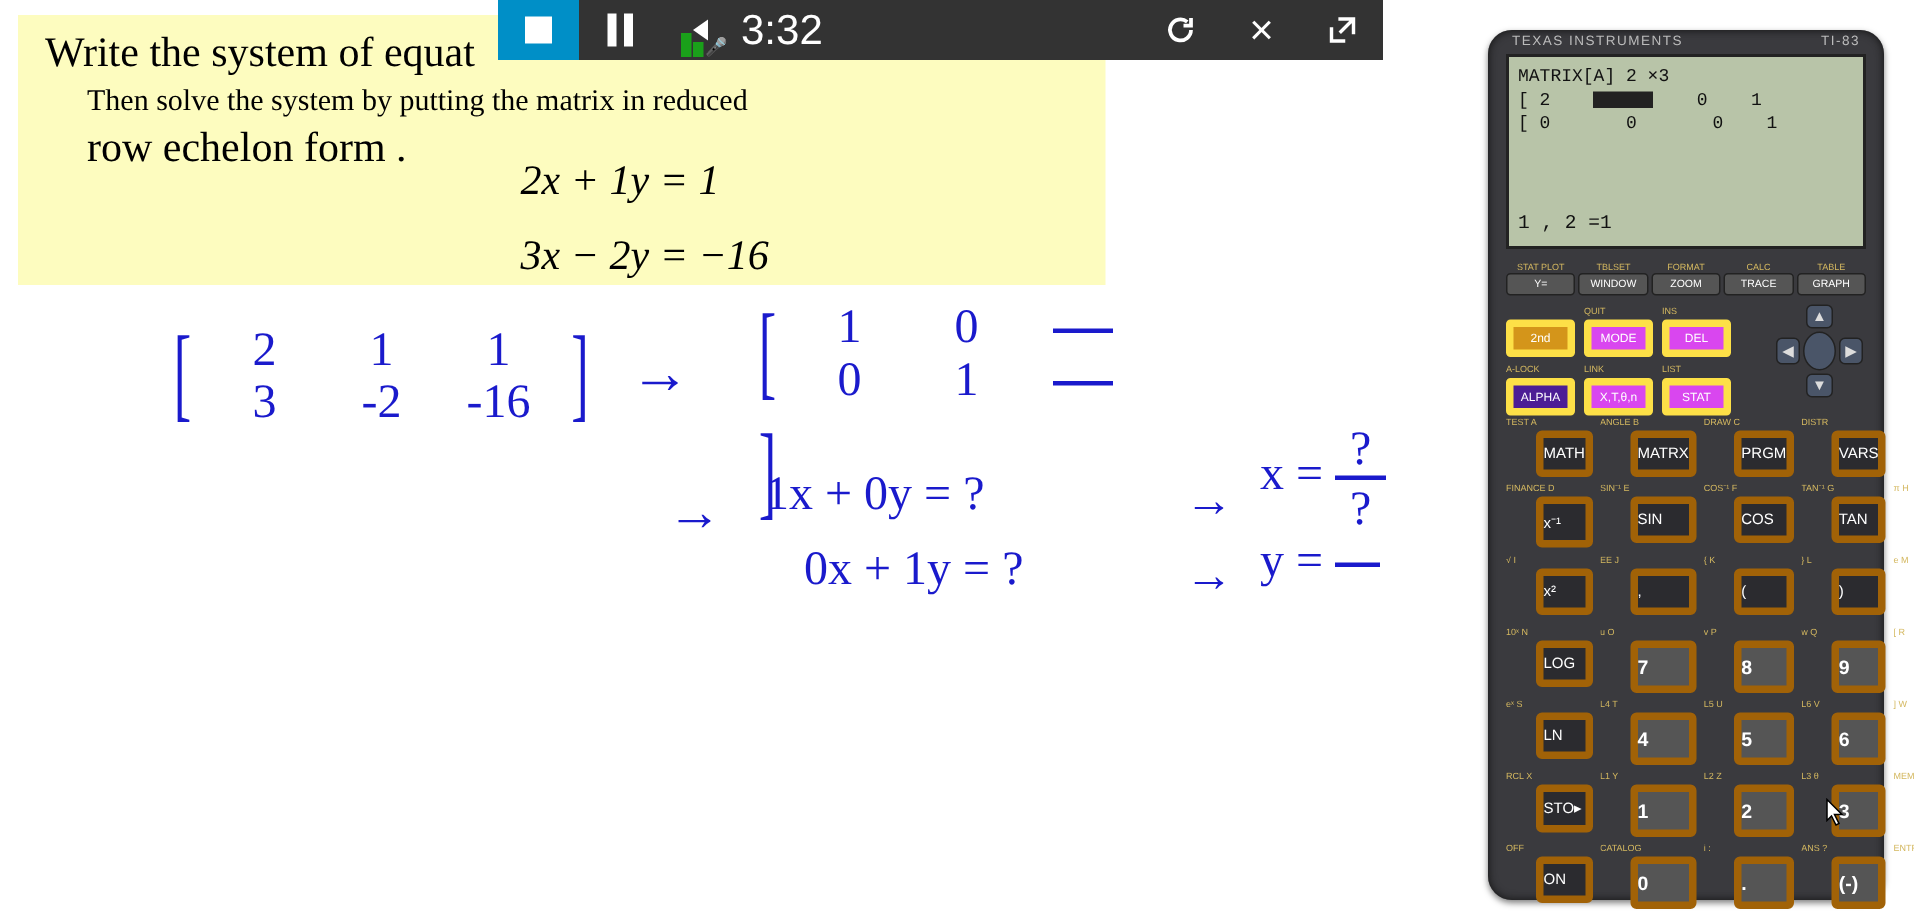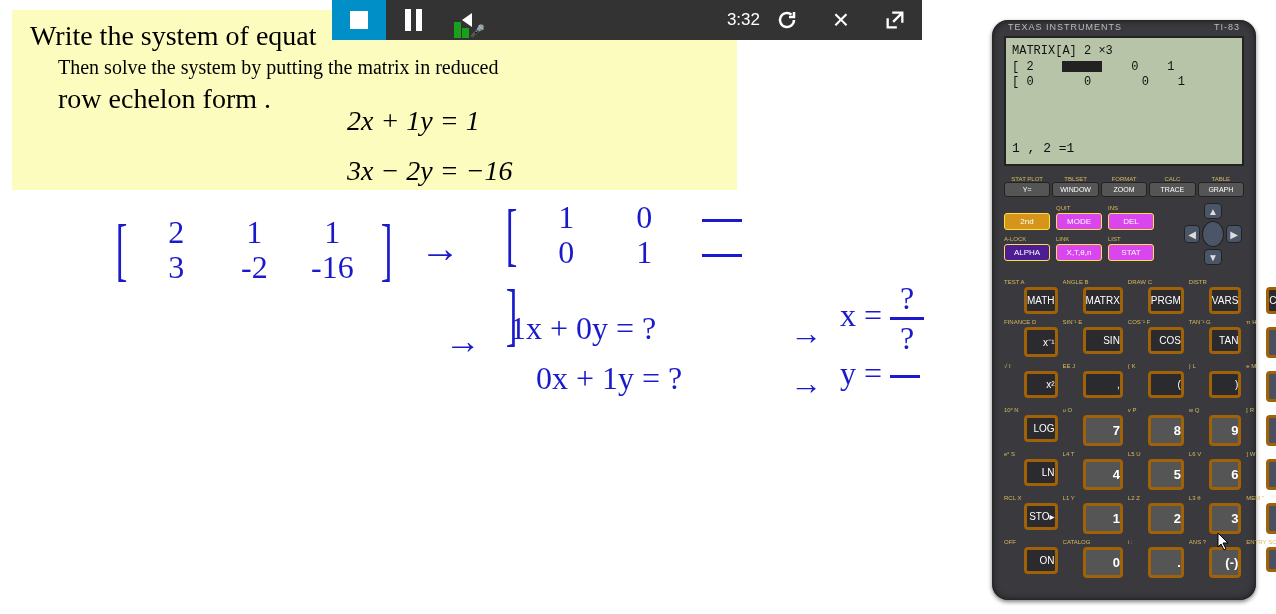--- a/index.html
+++ b/index.html
@@ -62,21 +62,21 @@
   .pb-btn { width:54px; height:40px; display:flex; align-items:center; justify-content:center; font-size:22px; }
   .pb-stop { background:#008fc7; }
   .pb-stop .sq { width:18px;height:18px;background:#fff; }
   .pb-pause .bars { display:flex; gap:5px; }
   .pb-pause .bars div { width:6px; height:22px; background:#fff; }
   .pb-vol { position:relative; }
   .pb-vol .vtri { width:0;height:0;border-top:7px solid transparent;border-bottom:7px solid transparent;border-right:10px solid #fff; }
   .pb-vol .vbar { position:absolute; bottom:2px; left:14px; width:7px; height:16px; background:#1aa01a; }
   .pb-vol .vbar2 { position:absolute; bottom:2px; left:22px; width:7px; height:10px; background:#1aa01a; }
   .pb-vol .vmic { position:absolute; bottom:2px; left:30px; font-size:12px; color:#888; }
-  .pb-time { flex:1; text-align:right; font-size:17px; }
+  .pb-time { flex:1; text-align:left; font-size:28px; }
   .pb-x { font-size:28px; }
   .pb-reload svg { width:24px; height:24px; }
   .pb-pop svg { width:22px;height:22px; }
 
   
   .calc {
     position: absolute;
     right: 20px; top: 20px;
     width: 264px; height: 580px;
     background: #3a3a3e;
@@ -114,28 +114,28 @@
     border:1px solid #222; border-radius:4px;
   }
   .dpad .arrow-u { left:22px; top:0; width:18px;height:16px; }
   .dpad .arrow-d { left:22px; bottom:0; width:18px;height:16px; }
   .dpad .arrow-l { left:2px; top:22px; width:16px;height:18px; }
   .dpad .arrow-r { right:0; top:22px; width:16px;height:18px; }
   .dpad .center { position:absolute; left:20px; top:18px; width:22px;height:26px; background:#4a5568; border:1px solid #222; border-radius:50%; }
   
   .side-btns { position:absolute; left:0; top:2px; display:grid; grid-template-columns:repeat(3,46px); gap:6px 6px; }
   .side-btns .cell .ylbl { font-size:6px; color:#d4b860; height:8px; }
-  .side-btns .cell .b { border-radius:3px; font-size:8px; text-align:center; padding:3px 0; border:1px solid #fde047; }
+  .side-btns .cell .b { border-radius:3px; font-size:8px; text-align:center; padding:3px 0; border:5px solid #fde047; }
   .b-2nd { background:#d4951a; color:#fff; }
   .b-alpha { background:#4c1d95; color:#fff; }
   .b-dark { background:#d946ef; color:#fff; }
   
   .calc-grid { display:grid; grid-template-columns:repeat(5,1fr); gap:5px 5px; margin-top:4px; }
   .gcell .ylbl { font-size:6px; color:#d4b860; height:8px; line-height:1; white-space:nowrap; overflow:hidden; }
-  .gcell .b { background:#2b2b2f; color:#fff; border:3px solid #a16207; border-radius:4px; font-size:10px; text-align:right; padding:5px 0;margin-left:20px; }
+  .gcell .b { background:#2b2b2f; color:#fff; border:5px solid #a16207; border-radius:4px; font-size:10px; text-align:left; padding:5px 0;margin-left:20px; }
   .gcell .b.num { background:#555; font-size:13px; font-weight:bold; }
   .gcell .b.op { background:#4a5060; font-size:13px; }
   .gcell .b.enter { font-size:8px; }
 
   .cursor-arrow {
     position:absolute;
     right: 45px; bottom: 62px;
     width: 14px; height: 20px;
     z-index: 20;
   }

